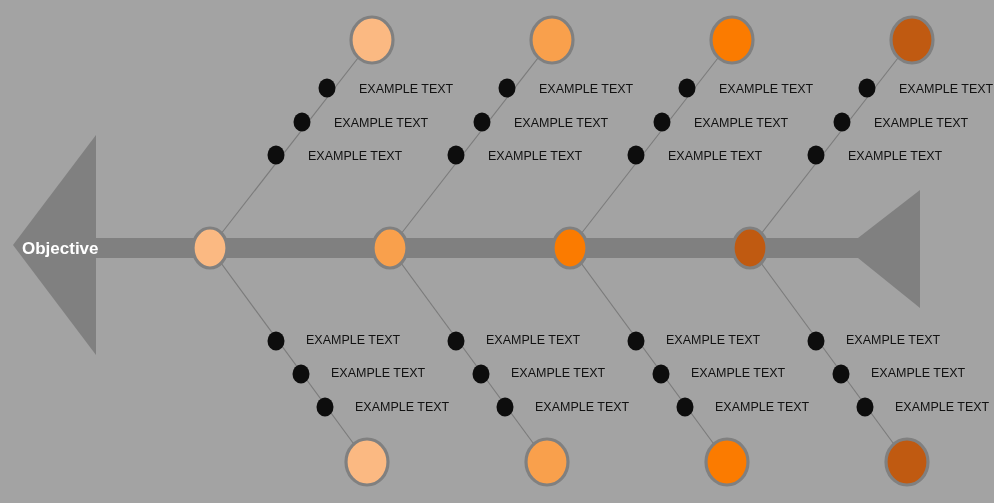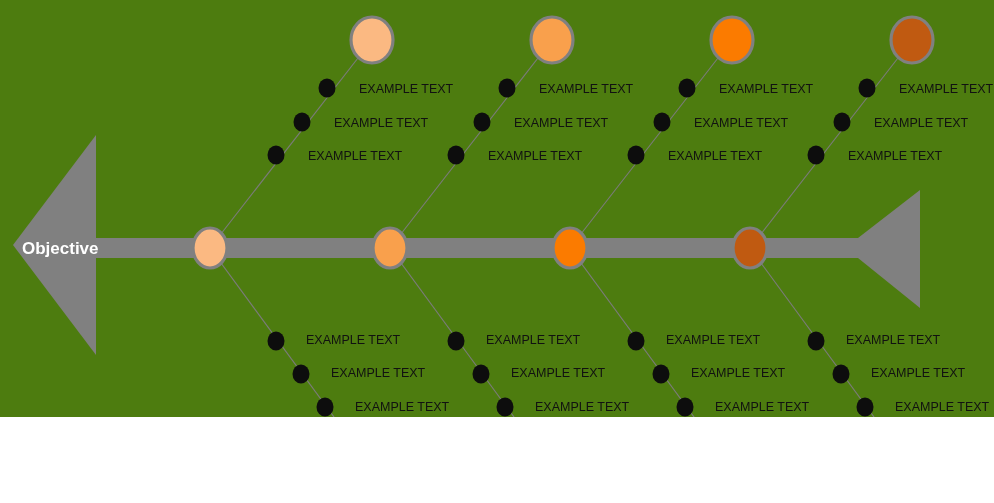--- a/index.html
+++ b/index.html
@@ -6,22 +6,22 @@
     margin: 0;
     padding: 0;
     background: #ffffff;
   }
   body {
     font-family: "Liberation Sans", sans-serif;
   }
   #diagram-root {
     position: relative;
     width: 994px;
-    height: 417px;
-    background: #4d7c0f;
+    height: 503px;
+    background: #a3a3a3;
     overflow: hidden;
   }
   #fishbone-svg {
     position: absolute;
     top: 0;
     left: 0;
     width: 994px;
     height: 503px;
   }
   .objective-text {

